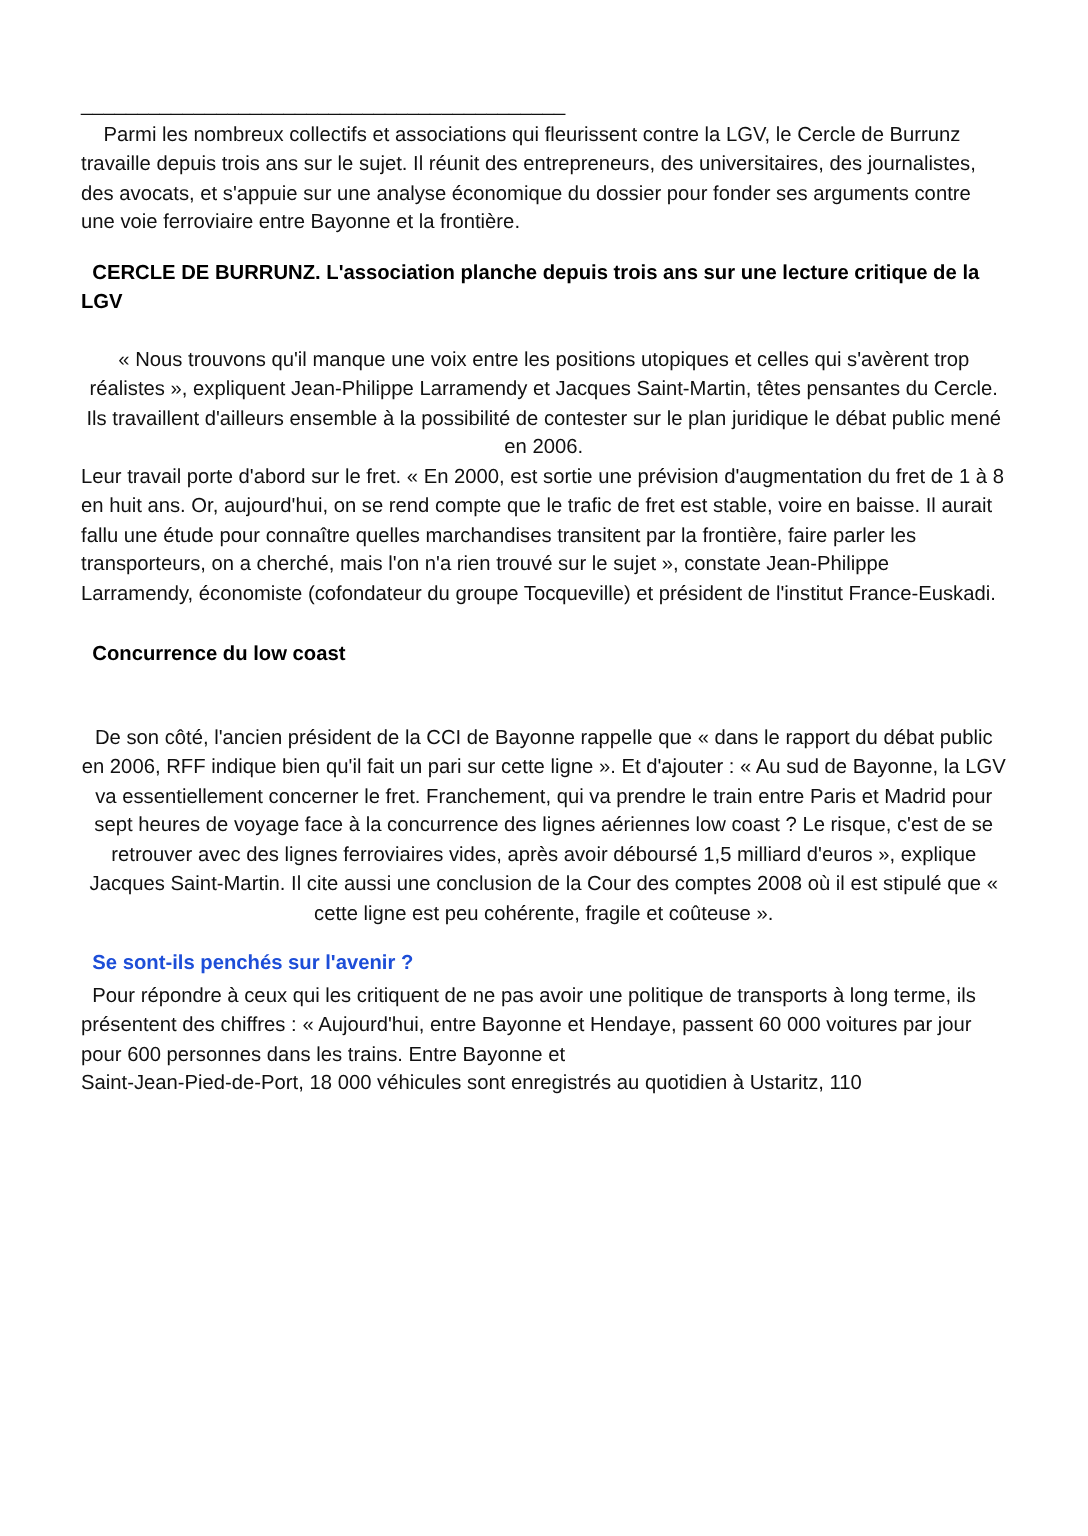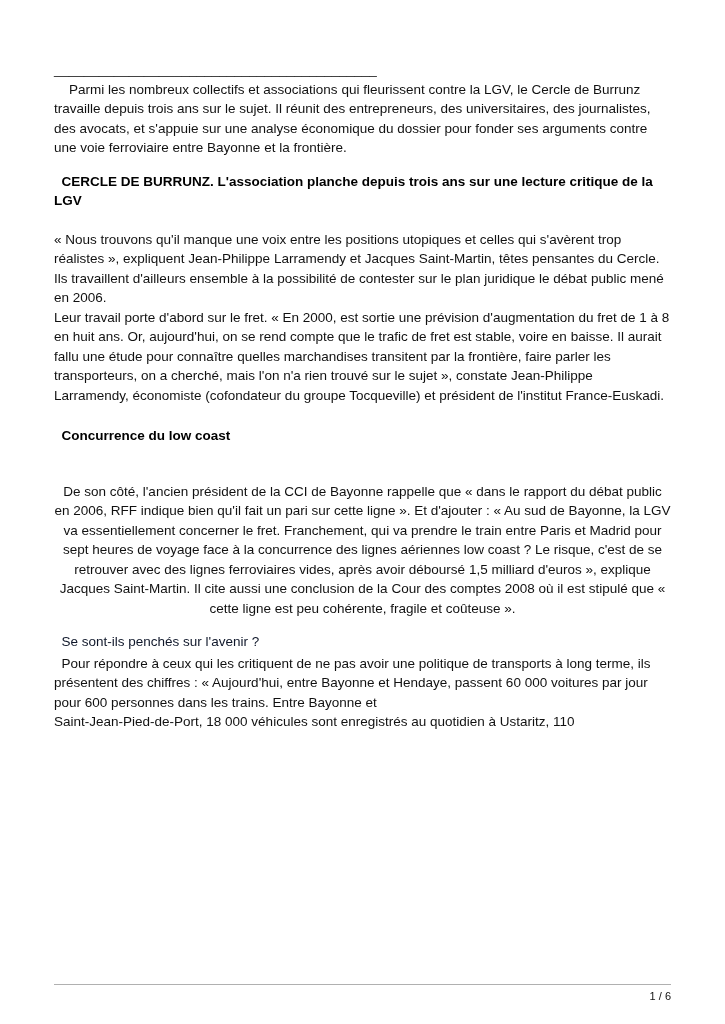--- a/index.html
+++ b/index.html
@@ -31,25 +31,25 @@
     line-height: 19.5px;
   }
   .para {
     white-space: pre-wrap;
     word-wrap: break-word;
   }
   .byline { margin-top: 90px; }
   .separator { margin-top: 60px; letter-spacing: 0; }
   .heading-1 { margin-top: 14px; font-weight: bold; color: #000; }
   .para-1 { margin-top: 0; }
-  .para-2 { margin-top: 19px; }
+  .para-2 { margin-top: 19px; text-align: center; }
   .para-3 { }
   .heading-2 { margin-top: 21px; font-weight: bold; color: #000; }
   .para-4 { margin-top: 36px; text-align: center; }
-  .heading-3 { margin-top: 14px; font-weight: normal; color: #0f172a; }
+  .heading-3 { margin-top: 14px; font-weight: bold; color: #1d4ed8; }
   .para-5 { margin-top: 2px; }
   .page-footer {
     position: absolute;
     left: 54px;
     right: 54px;
     bottom: 22px;
     border-top: 1px solid #b0b0b0;
     padding-top: 5px;
     text-align: right;
     font-size: 11px;
@@ -79,17 +79,14 @@
 
     <p class="para para-4">De son côté, l'ancien président de la CCI de Bayonne rappelle que « dans le rapport du débat public en 2006, RFF indique bien qu'il fait un pari sur cette ligne ». Et d'ajouter : « Au sud de Bayonne, la LGV va essentiellement concerner le fret. Franchement, qui va prendre le train entre Paris et Madrid pour sept heures de voyage face à la concurrence des lignes aériennes low coast ? Le risque, c'est de se retrouver avec des lignes ferroviaires vides, après avoir déboursé 1,5 milliard d'euros », explique Jacques Saint-Martin. Il cite aussi une conclusion de la Cour des comptes 2008 où il est stipulé que « cette ligne est peu cohérente, fragile et coûteuse ».</p>
 
     <p class="para heading-3">  Se sont-ils penchés sur l'avenir ?</p>
 
     <p class="para para-5">  Pour répondre à ceux qui les critiquent de ne pas avoir une politique de transports à long terme, ils présentent des chiffres : « Aujourd'hui, entre Bayonne et Hendaye, passent 60 000 voitures par jour pour 600 personnes dans les trains. Entre Bayonne et
 Saint-Jean-Pied-de-Port, 18 000 véhicules sont enregistrés au quotidien à Ustaritz, 110</p>
 
   </main>
 
-  <footer class="page-footer">
-    <span>1 / 6</span>
-  </footer>
 
 </div>
 
 </body></html>

